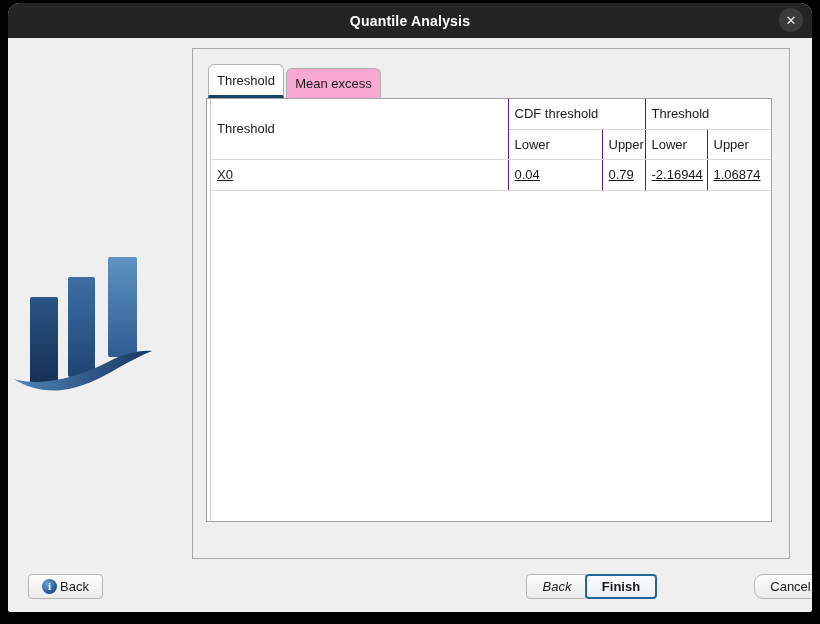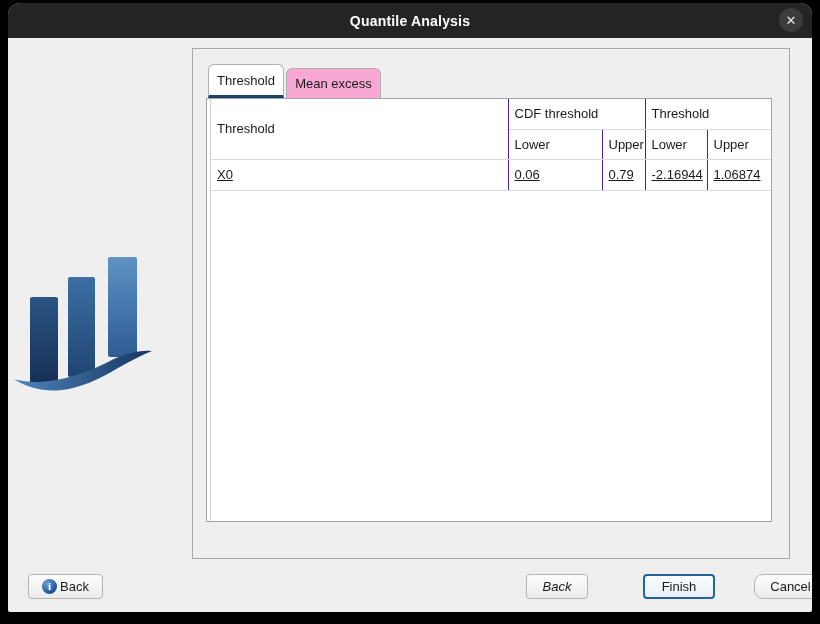--- a/index.html
+++ b/index.html
@@ -92,23 +92,23 @@
     position: absolute; top: 571px; height: 25px;
     display: flex; align-items: center; justify-content: center; gap: 3px;
     font-size: 13px; color: #1a1a1a;
     background: linear-gradient(#fdfdfd, #ebebeb);
     border: 1px solid #b5b5b5;
     border-radius: 4px;
     cursor: default;
   }
   .btn-help   { left: 20px;  width: 75px; }
   .btn-back   { left: 518px; width: 62px; font-style: italic; }
-  .btn-finish { left: 635px; width: 72px;
+  .btn-finish { left: 577px; width: 72px;
                 border: 2px solid #24639b;
-                background: linear-gradient(#fbfdfe, #e9eff5); }
+                background: linear-gradient(#fbfdfe, #e9eff5); font-weight: bold; }
   .btn-cancel { left: 746px; width: 73px; border-radius: 9px; }
   .info-icon {
     width: 15px; height: 15px; border-radius: 50%;
     background: radial-gradient(circle at 35% 30%, #6aa0d8, #1d4d8d 75%);
     color: #ffffff;
     display: inline-flex; align-items: center; justify-content: center;
     font-family: "Liberation Serif", serif;
     font-weight: bold; font-size: 11px; line-height: 1;
   }
 </style>
@@ -174,21 +174,21 @@
         <th colspan="2" class="no-r">Threshold</th>
       </tr>
       <tr class="hrow">
         <th>Lower</th>
         <th>Upper</th>
         <th>Lower</th>
         <th class="no-r">Upper</th>
       </tr>
       <tr class="drow">
         <td>X0</td>
-        <td>0.06</td>
+        <td>0.04</td>
         <td>0.79</td>
         <td>-2.16944</td>
         <td class="no-r">1.06874</td>
       </tr>
     </tbody>
       </table>
   </div>
 
   <div class="btn btn-help">
     <span class="info-icon">i</span>

